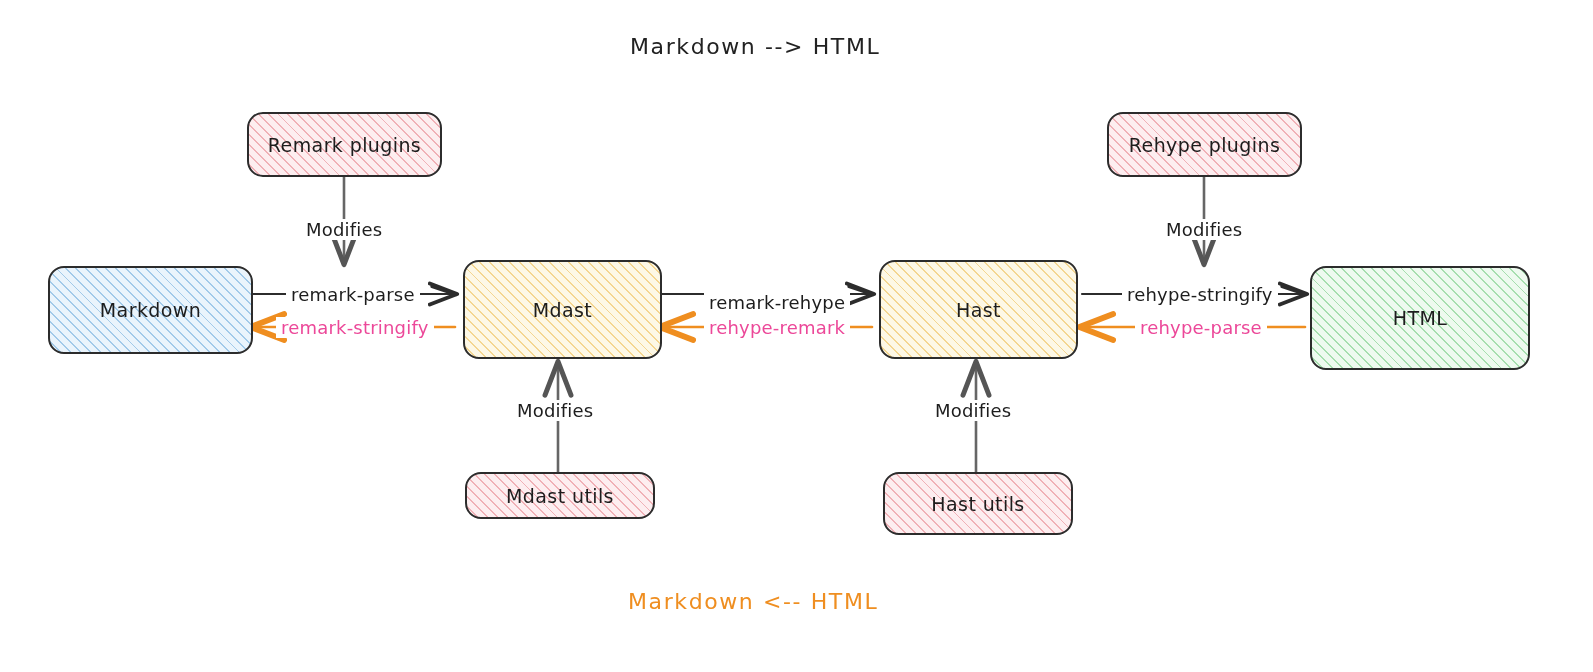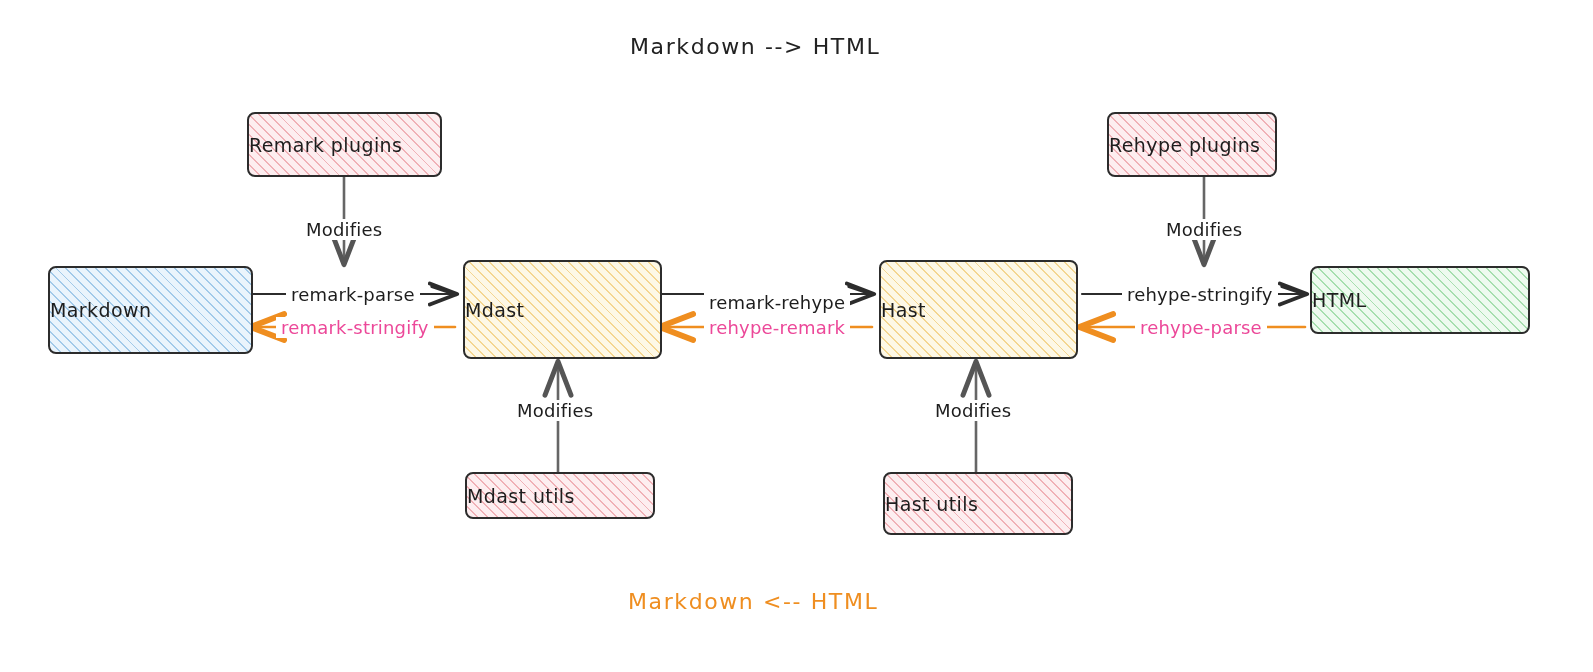--- a/index.html
+++ b/index.html
@@ -20,23 +20,23 @@
     position: absolute;
     top: 0; left: 0;
     width: 1593px;
     height: 672px;
     pointer-events: none;
   }
   .node {
     position: absolute;
     display: flex;
     align-items: center;
-    justify-content: flex-start;
+    justify-content: center;
     border: 2.4px solid #2c2c2c;
-    border-radius: 8px;
+    border-radius: 16px;
     color: #1d1d1d;
     font-size: 19px;
     letter-spacing: .4px;
     z-index: 3;
   }
   .node .lbl { position: relative; z-index: 2; }
   
   .fill-blue   { background-color:#eaf4fc; background-image: repeating-linear-gradient(45deg, rgba(90,160,215,.50) 0 1.3px, rgba(0,0,0,0) 1.3px 7px); }
   .fill-yellow { background-color:#fdf8e6; background-image: repeating-linear-gradient(45deg, rgba(235,180,60,.50) 0 1.3px, rgba(0,0,0,0) 1.3px 7px); }
   .fill-green  { background-color:#eefaef; background-image: repeating-linear-gradient(45deg, rgba(95,195,110,.50) 0 1.3px, rgba(0,0,0,0) 1.3px 7px); }
@@ -115,29 +115,29 @@
   </div>
 
   <div class="node fill-blue" style="left:48px; top:266px; width:205px; height:88px;">
     <span class="lbl">Markdown</span>
   </div>
 
   <div class="node fill-yellow" style="left:879px; top:260px; width:199px; height:99px;">
     <span class="lbl">Hast</span>
   </div>
 
-  <div class="node fill-green" style="left:1310px; top:266px; width:220px; height:68px;">
+  <div class="node fill-green" style="left:1310px; top:266px; width:220px; height:104px;">
     <span class="lbl">HTML</span>
   </div>
 
   <div class="node fill-red" style="left:247px; top:112px; width:195px; height:65px;">
     <span class="lbl">Remark plugins</span>
   </div>
 
-  <div class="node fill-red" style="left:1107px; top:112px; width:170px; height:65px;">
+  <div class="node fill-red" style="left:1107px; top:112px; width:195px; height:65px;">
     <span class="lbl">Rehype plugins</span>
   </div>
 
   <div class="node fill-red" style="left:465px; top:472px; width:190px; height:47px;">
     <span class="lbl">Mdast utils</span>
   </div>
 
   <div class="node fill-red" style="left:883px; top:472px; width:190px; height:63px;">
     <span class="lbl">Hast utils</span>
   </div>

